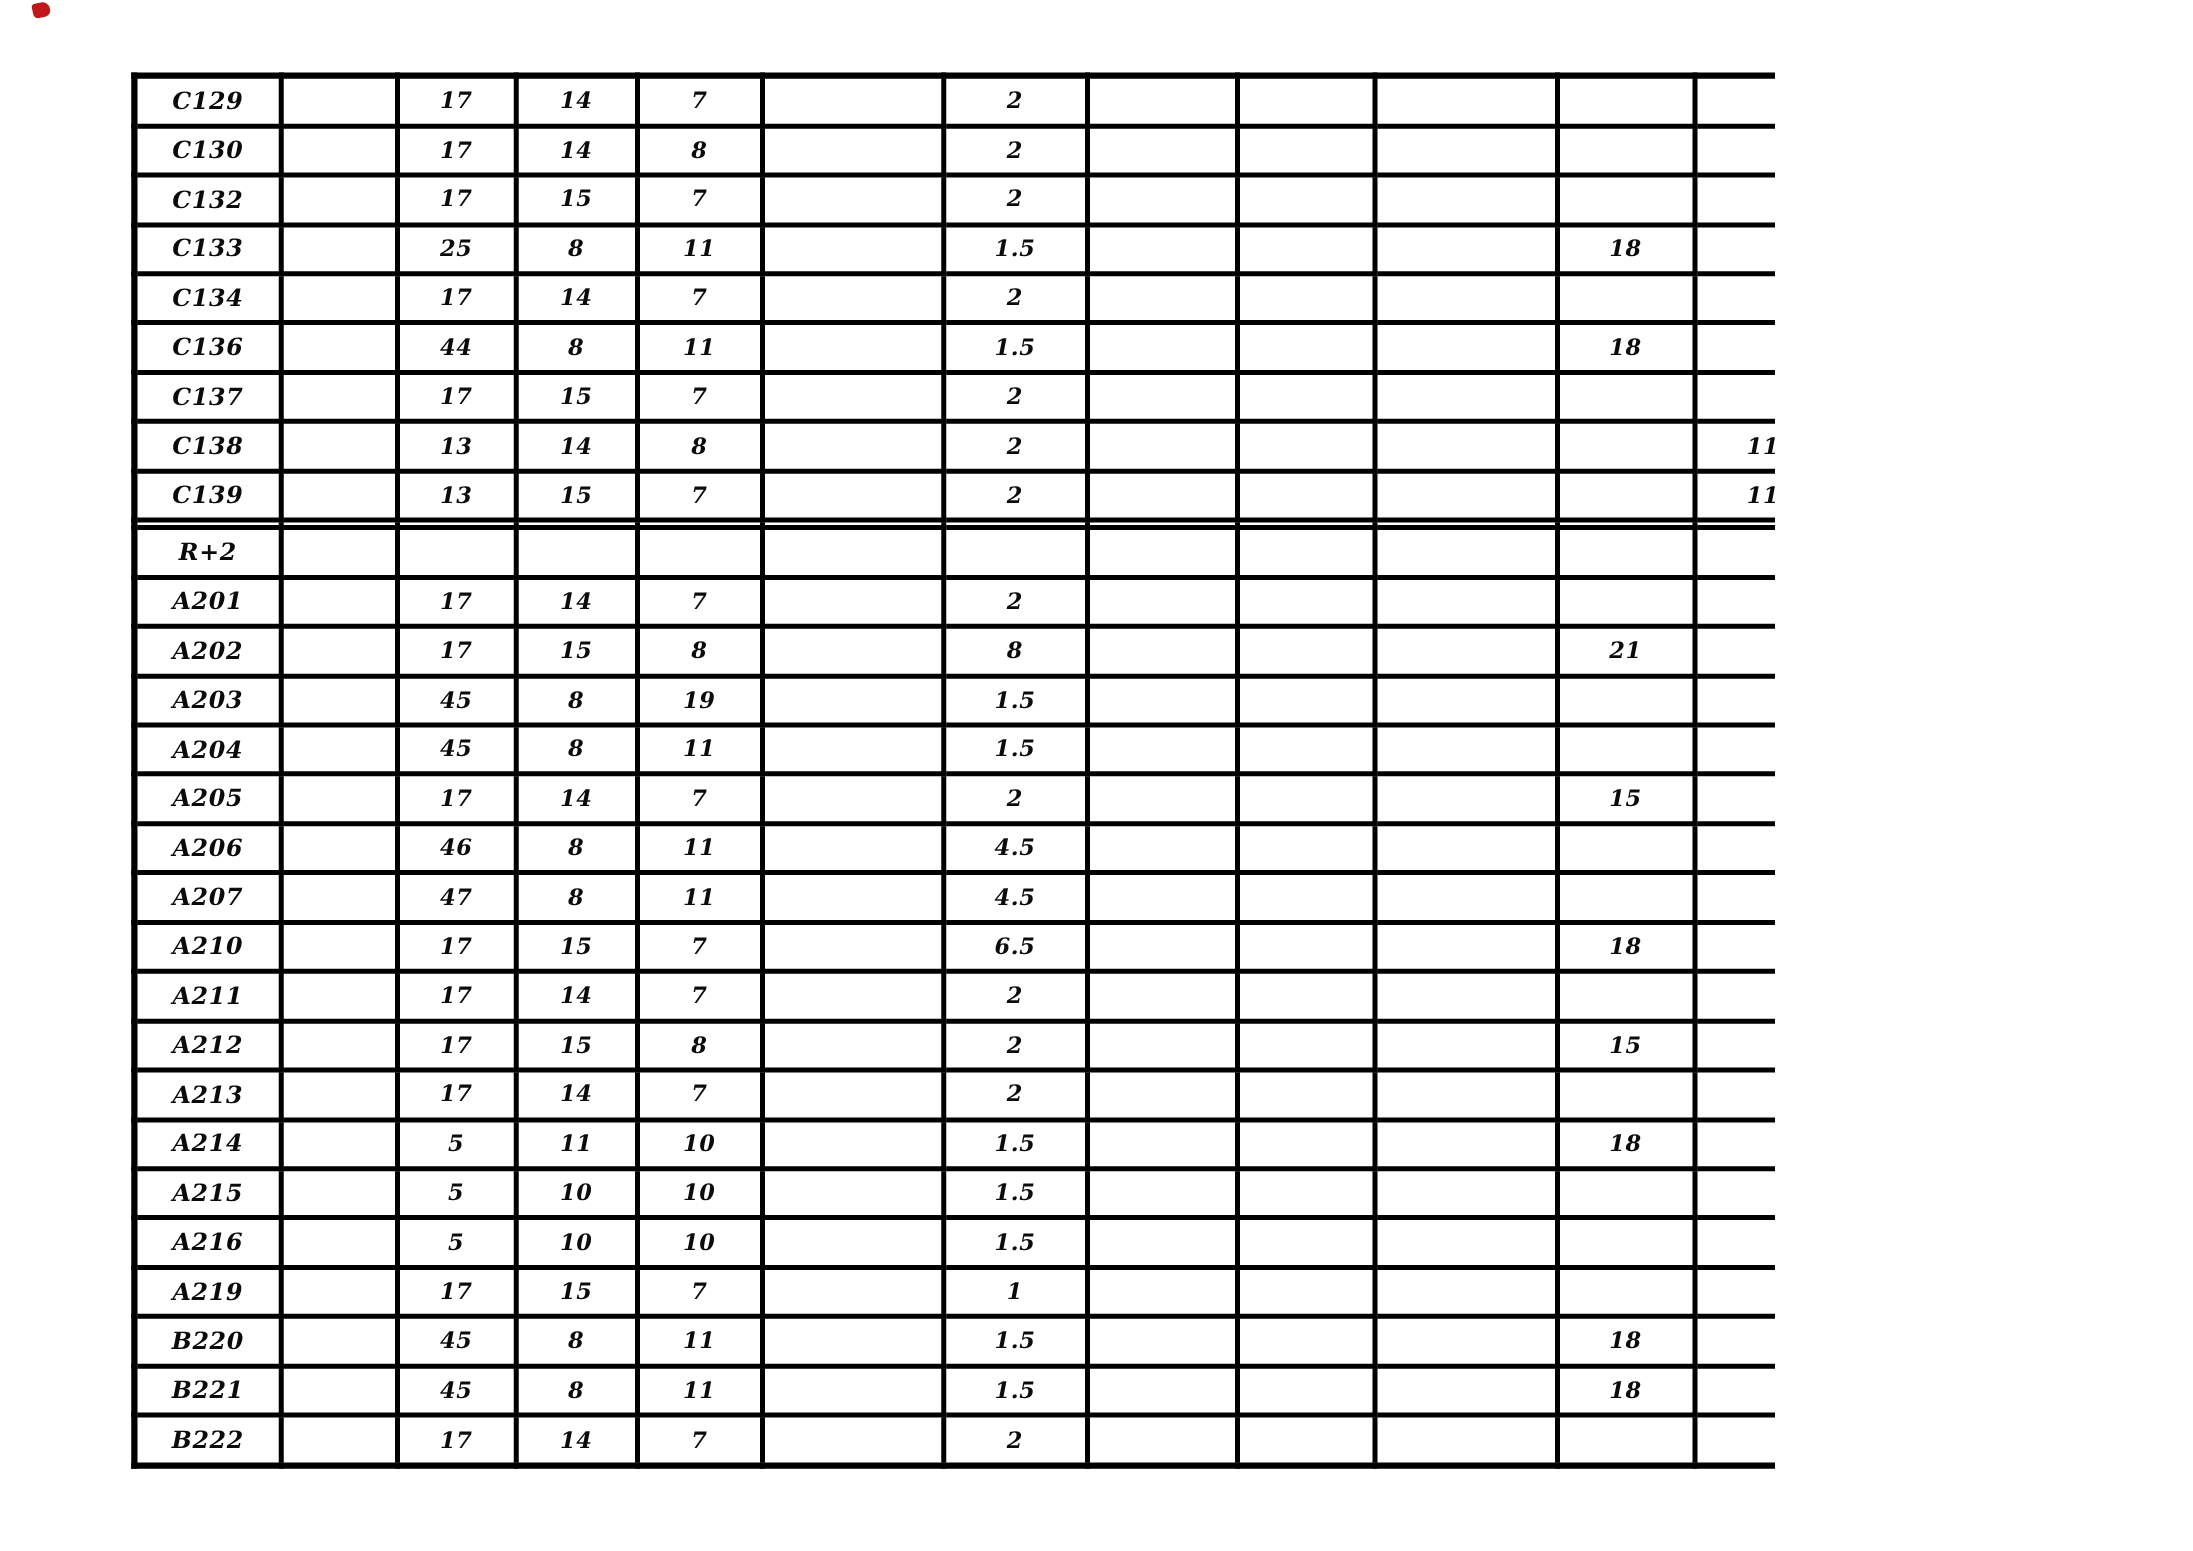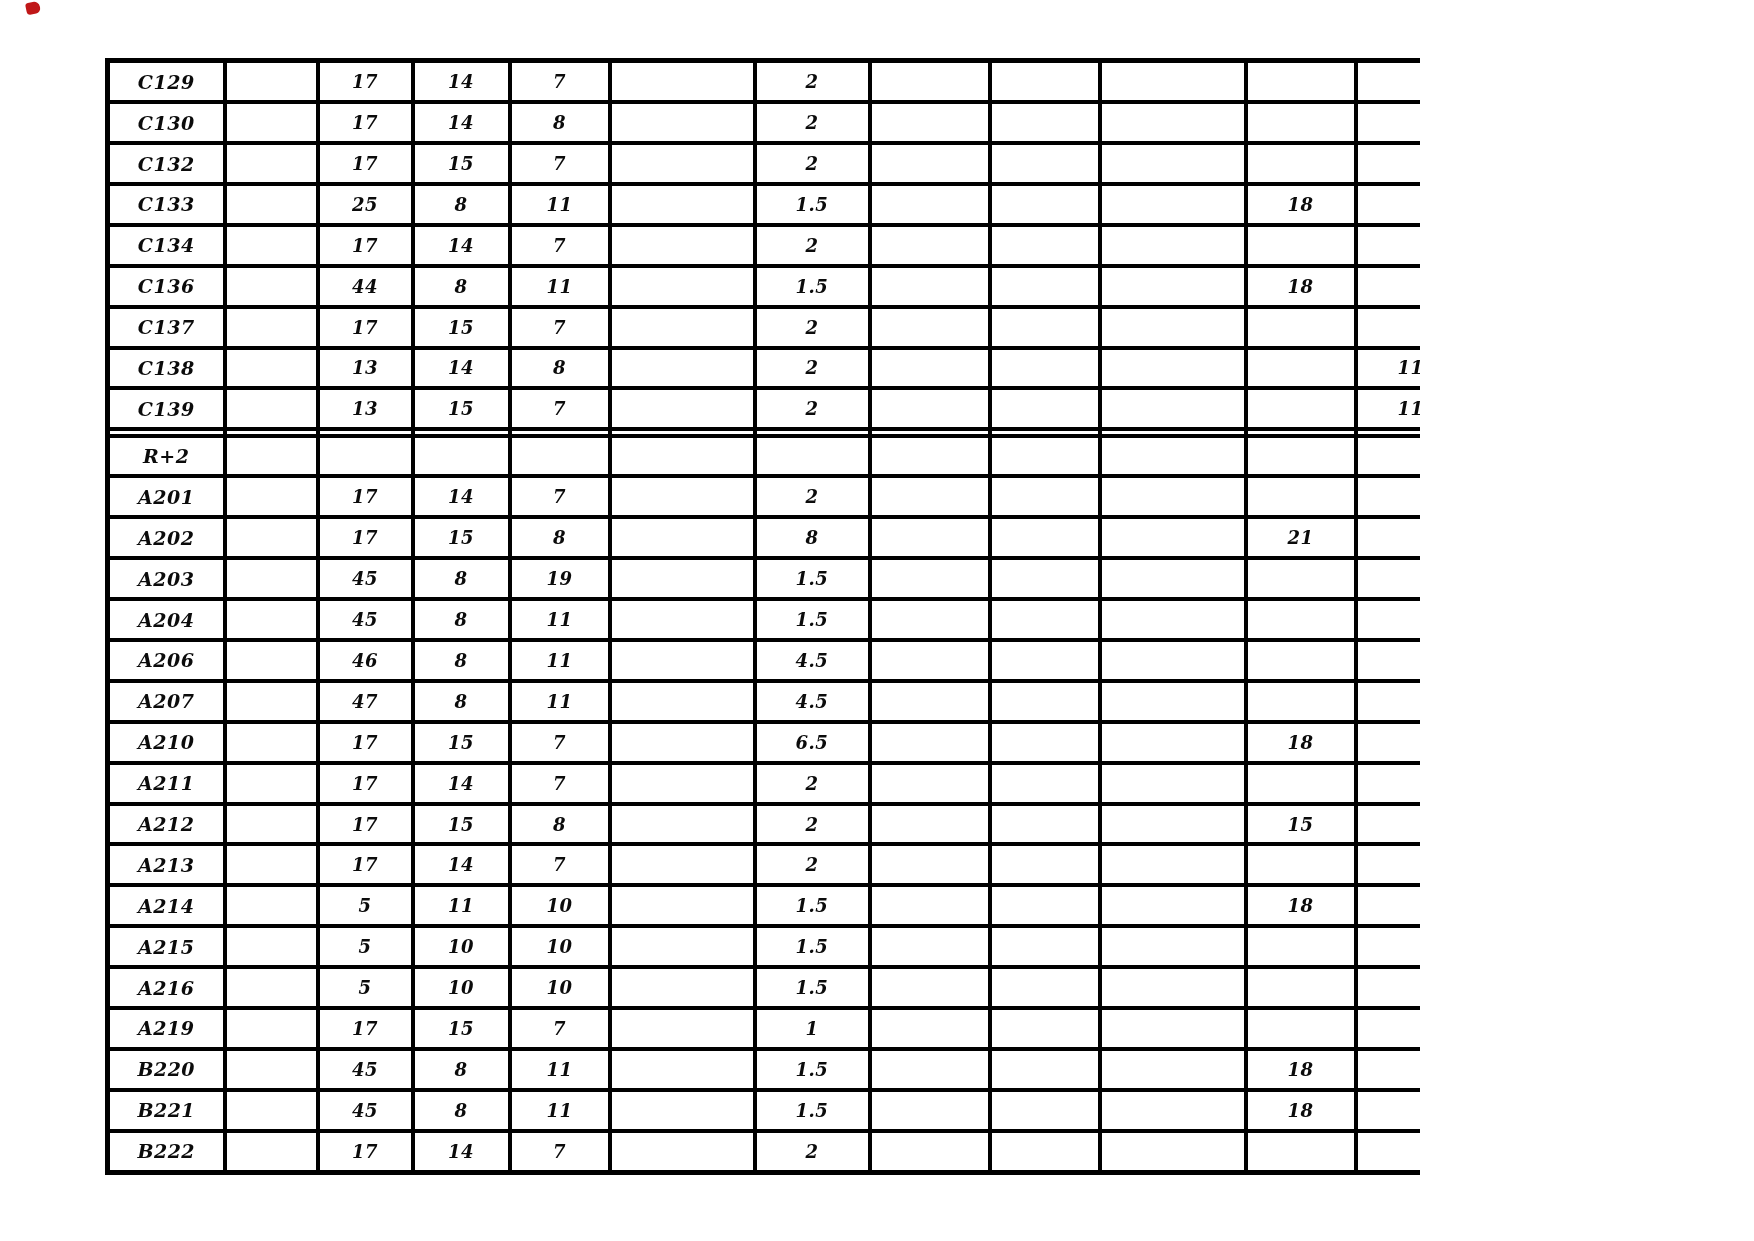--- a/index.html
+++ b/index.html
@@ -297,20 +297,35 @@
             <td></td>
             <td>1.5</td>
             <td></td>
             <td></td>
             <td></td>
             <td></td>
             <td></td>
             <td></td>
           </tr>
           <tr>
+            <td class="row-label">A205</td>
+            <td></td>
+            <td>17</td>
+            <td>14</td>
+            <td>7</td>
+            <td></td>
+            <td>2</td>
+            <td></td>
+            <td></td>
+            <td></td>
+            <td>15</td>
+            <td></td>
+            <td></td>
+          </tr>
+          <tr>
             <td class="row-label">A206</td>
             <td></td>
             <td>46</td>
             <td>8</td>
             <td>11</td>
             <td></td>
             <td>4.5</td>
             <td></td>
             <td></td>
             <td></td>

